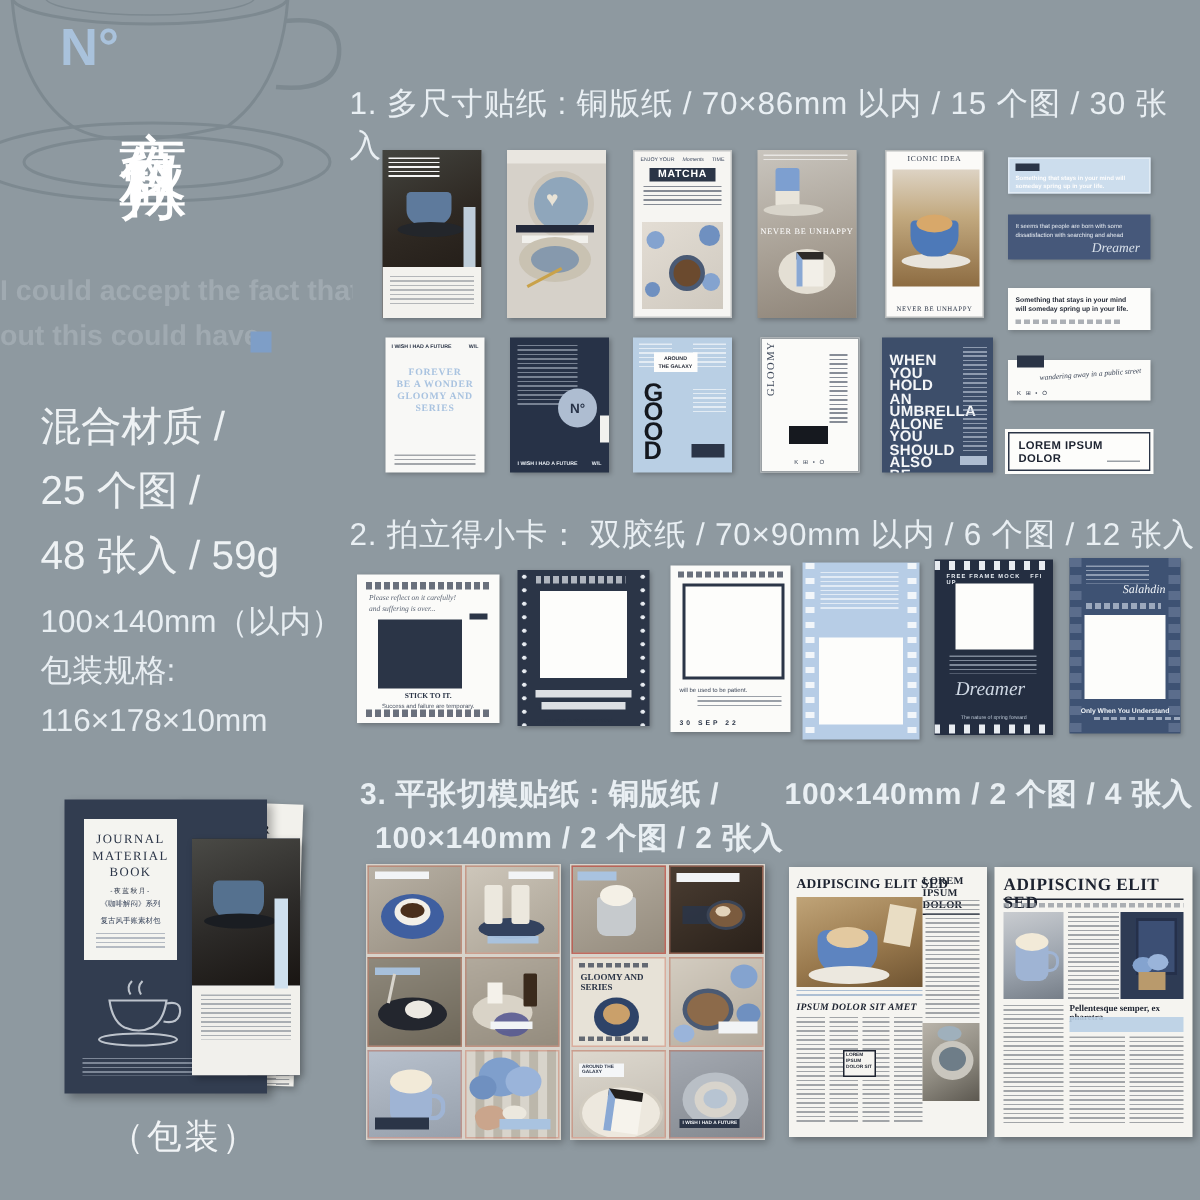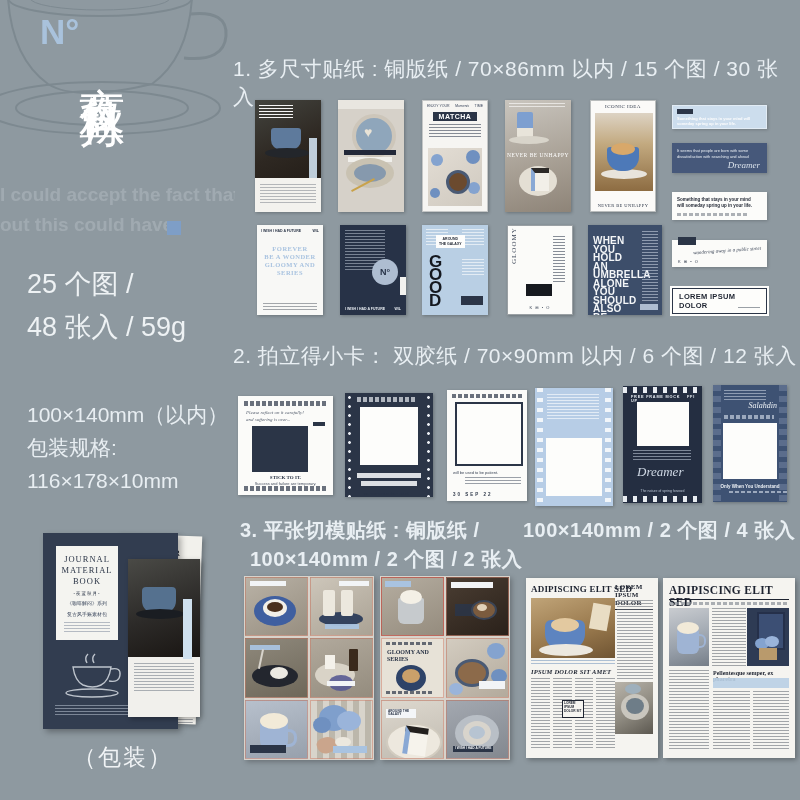--- a/index.html
+++ b/index.html
@@ -154,21 +154,21 @@
   .strip4{top:240px;height:27px;background:#fbfbf9;color:#2b3547;}
   .st4-badge{position:absolute;left:6px;top:-3px;width:18px;height:8px;background:#2b3547;}
   .st4-arc{position:absolute;right:6px;top:8px;font-family:"Liberation Serif",serif;font-style:italic;
            font-size:5px;color:#3a4456;transform:rotate(-4deg);}
   .st4-ico{position:absolute;left:6px;bottom:3px;font-size:4px;letter-spacing:1px;}
   .strip5{top:288px;height:26px;background:#fdfdfb;border:1px solid #2b3547;outline:2px solid #fdfdfb;color:#1d2330;padding-left:45px;}
   .st5-text{position:absolute;left:6px;top:4px;font-size:7.5px;font-weight:bold;line-height:8.5px;letter-spacing:.3px;}
   .st5-line{position:absolute;right:6px;bottom:5px;width:22px;height:1px;background:#9aa0a6;}
 
   
-  .pol{position:absolute;box-shadow:1px 1px 3px rgba(0,0,0,.25);box-sizing:border-box;overflow:hidden;margin-top:13px;}
+  .pol{position:absolute;box-shadow:1px 1px 3px rgba(0,0,0,.25);box-sizing:border-box;overflow:hidden;}
   .p1{left:238px;top:383px;width:95px;height:99px;background:#fbfbf9;color:#2b3547;}
   .p1-dots{position:absolute;left:6px;width:82px;height:5px;}
   .p1-cur{position:absolute;left:8px;top:14px;font-family:"Liberation Serif",serif;font-style:italic;
           font-size:5px;color:#5a6372;line-height:6.5px;}
   .p1-sq{position:absolute;left:14px;top:30px;width:56px;height:46px;background:#2b3547;}
   .p1-dd{position:absolute;right:8px;top:26px;width:12px;height:4px;background:#2b3547;}
   .p1-t1{position:absolute;left:0;top:79px;width:100%;text-align:center;font-family:"Liberation Serif",serif;
          font-weight:bold;font-size:5px;}
   .p1-t2{position:absolute;left:0;top:85px;width:100%;text-align:center;font-size:4px;color:#4a5362;}
   .p2{left:345px;top:380px;width:88px;height:104px;background:#2b3547;}
@@ -277,20 +277,21 @@
   <div class="wm-text">
     <div>I could accept the fact that</div>
     <div>out  this could have</div>
   </div>
   <div class="blue-sq"></div>
 
   <div class="no-mark">N°</div>
   <div class="v-title">夜蓝秋月</div>
 
   <div class="specs-main">
+    <div>混合材质 /</div>
     <div>25 个图 /</div>
     <div>48 张入 / 59g</div>
   </div>
 
   <div class="specs-detail">
     <div>100×140mm（以内）</div>
     <div>包装规格:</div>
     <div>116×178×10mm</div>
   </div>
 

